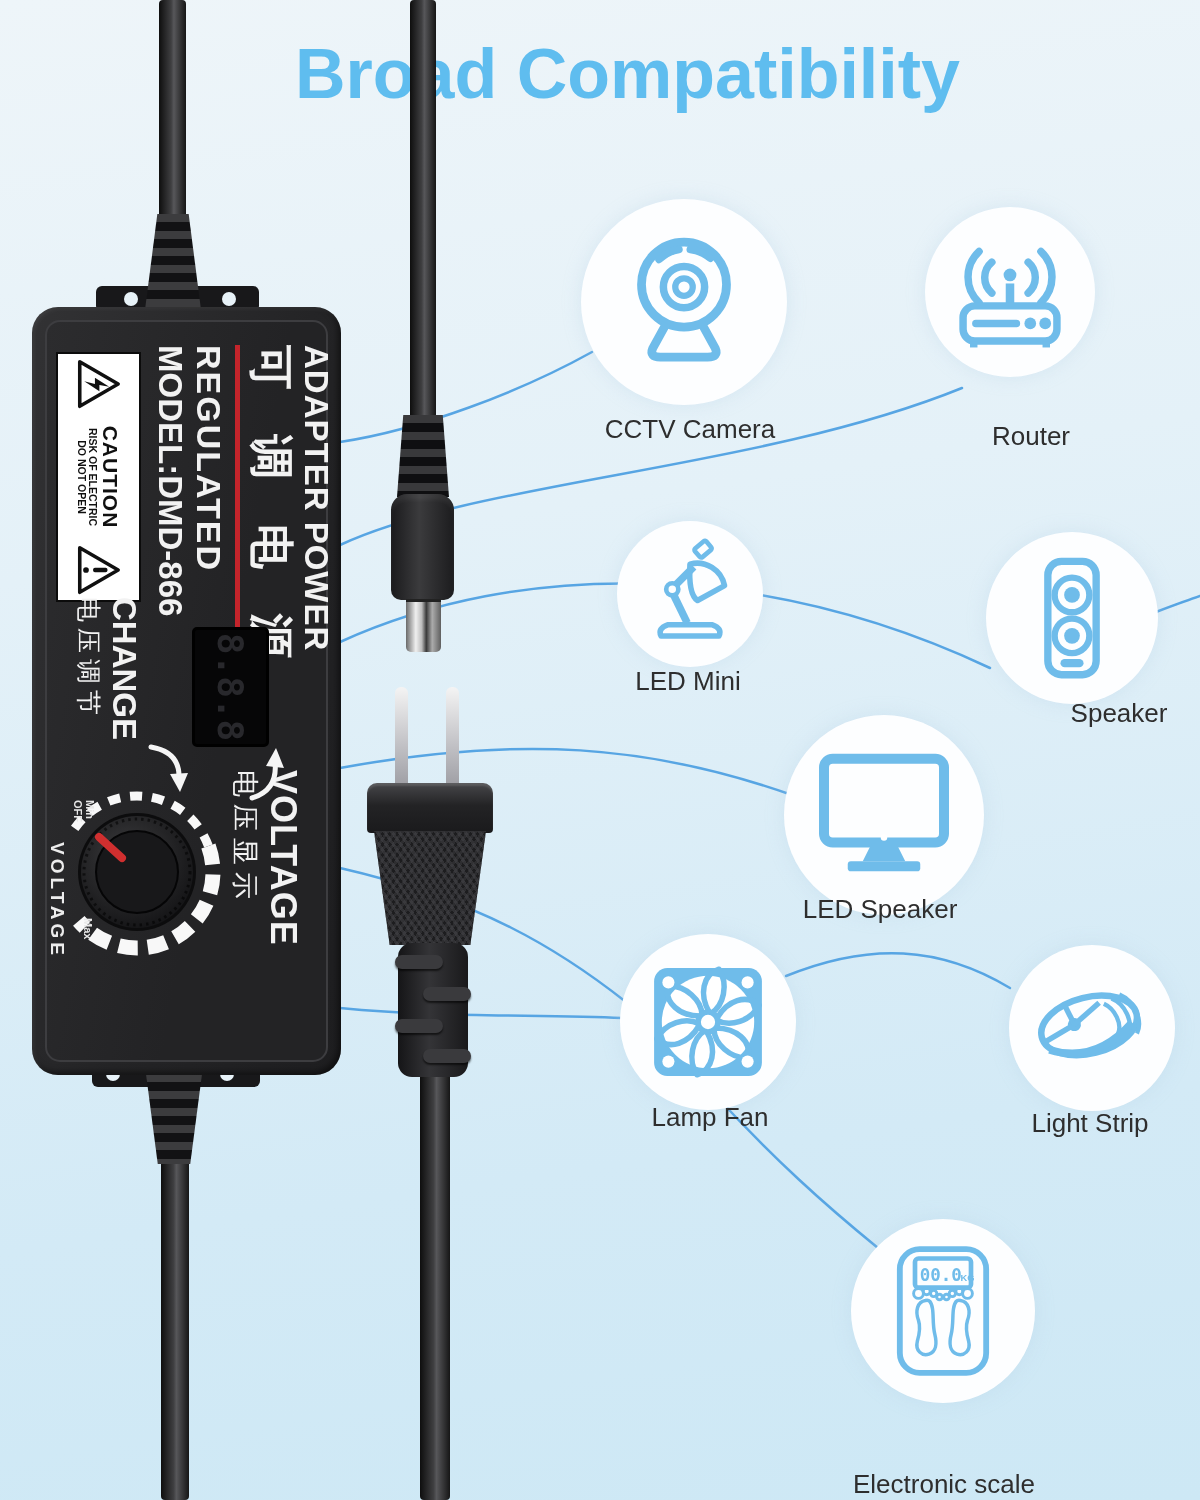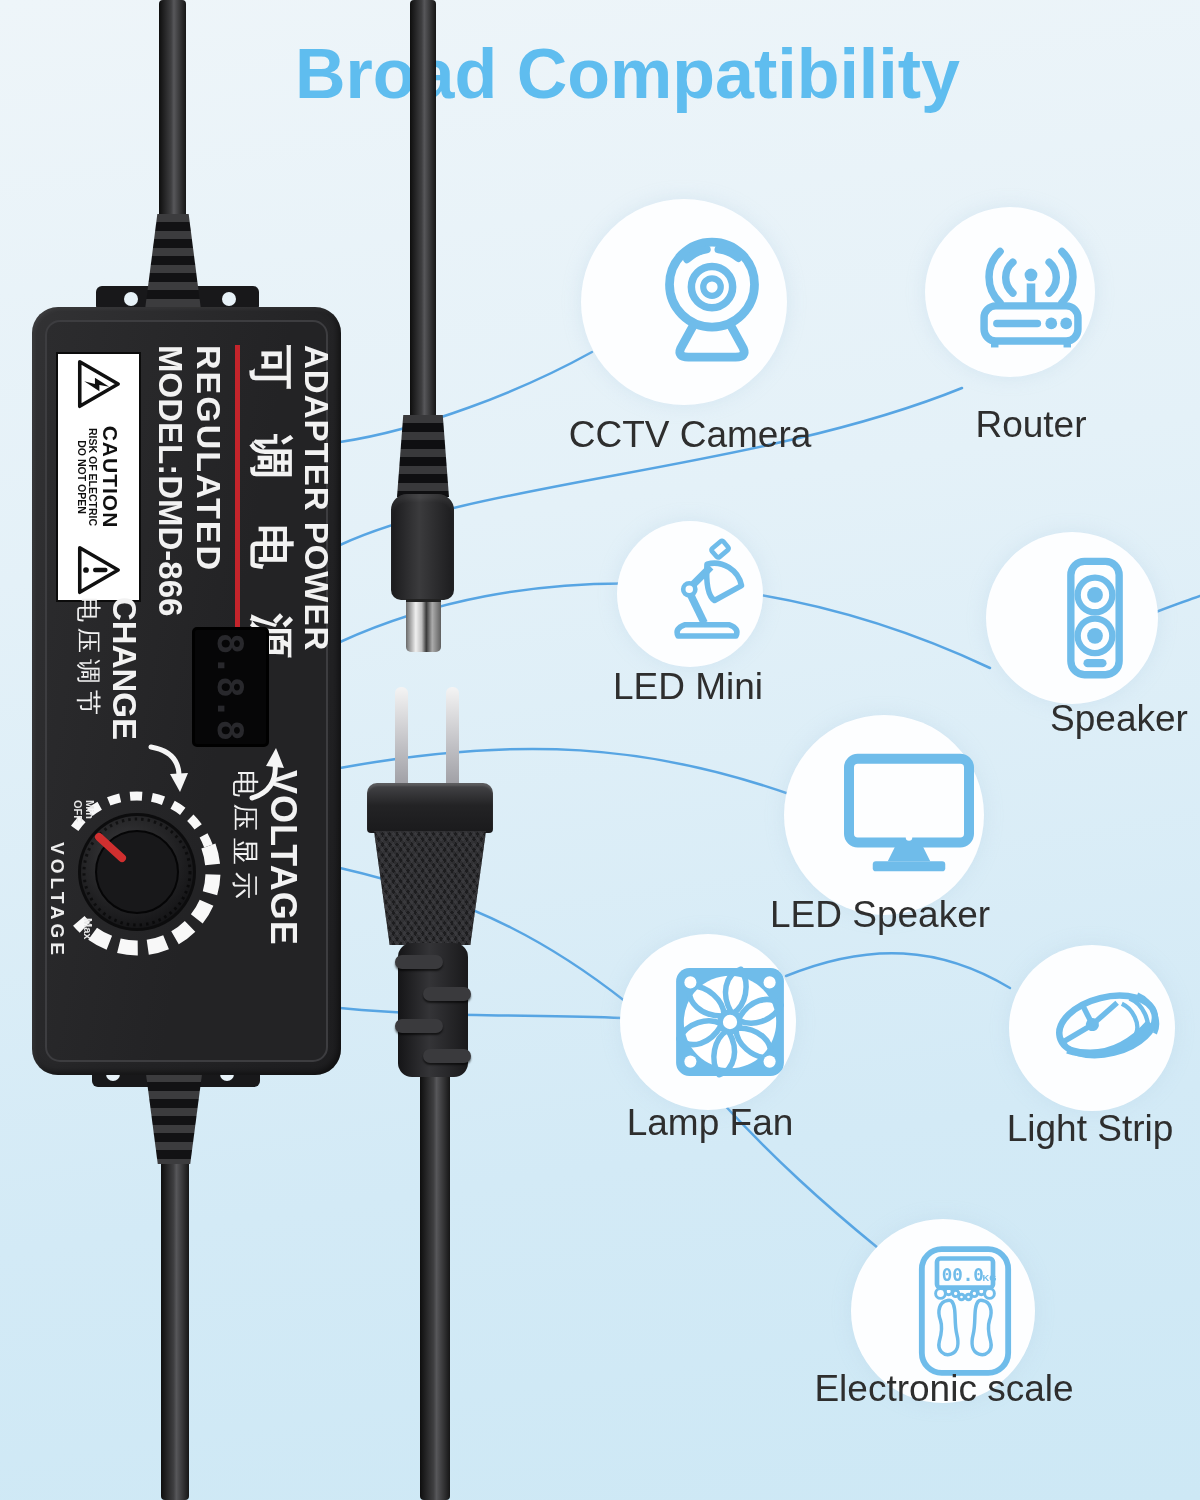--- a/index.html
+++ b/index.html
@@ -13,38 +13,38 @@
   #title{
     position:absolute;top:34px;left:0;width:100%;text-align:center;
     padding-left:55px;box-sizing:border-box;
     font-size:70px;font-weight:700;letter-spacing:0;color:#5FBDEF;z-index:1;
   }
   
   #lines{position:absolute;top:0;left:0;z-index:2}
   #lines path{fill:none;stroke:#57A5E3;stroke-width:2.5;stroke-linecap:round}
   
   .dcircle{position:absolute;background:#FDFEFF;border-radius:50%;z-index:3;
-    display:flex;align-items:center;justify-content:flex-end;box-shadow:0 0 18px rgba(180,210,230,.35)}
+    display:flex;align-items:center;justify-content:center;box-shadow:0 0 18px rgba(180,210,230,.35)}
   #c-cctv   {left:581px;top:199px;width:206px;height:206px}
   #c-router {left:925px;top:207px;width:170px;height:170px}
   #c-lamp   {left:617px;top:521px;width:146px;height:146px}
   #c-speaker{left:986px;top:532px;width:172px;height:172px}
   #c-display{left:784px;top:715px;width:200px;height:200px}
   #c-fan    {left:620px;top:934px;width:176px;height:176px}
   #c-strip  {left:1009px;top:945px;width:166px;height:166px}
   #c-scale  {left:851px;top:1219px;width:184px;height:184px}
-  .dlabel{position:absolute;z-index:3;font-size:37px;color:#2E2E2E;white-space:nowrap;transform:translateX(-50%)}
+  .dlabel{position:absolute;z-index:3;font-size:26px;color:#2E2E2E;white-space:nowrap;transform:translateX(-50%)}
   #l-cctv   {left:690px;top:414px}
-  #l-router {left:1031px;top:404px}
+  #l-router {left:1031px;top:421px}
   #l-lamp   {left:688px;top:666px}
   #l-speaker{left:1119px;top:698px}
   #l-display{left:880px;top:894px}
   #l-fan    {left:710px;top:1102px}
   #l-strip  {left:1090px;top:1108px}
-  #l-scale  {left:944px;top:1368px}
+  #l-scale  {left:944px;top:1469px}
   .dicon{display:block}
   .dicon *{vector-effect:none}
   
   #hardware{position:absolute;inset:0;z-index:5}
   .cable{position:absolute;border-radius:4px;
     background:linear-gradient(90deg,#0e0e0e,#3f3f41 45%,#57575a 55%,#161616)}
   #cable-top   {left:159px;top:0;width:27px;height:222px}
   #cable-bottom{left:161px;top:1158px;width:28px;height:342px}
   #cable-dc    {left:410px;top:0;width:26px;height:420px}
   #cable-us    {left:420px;top:1068px;width:30px;height:432px}

